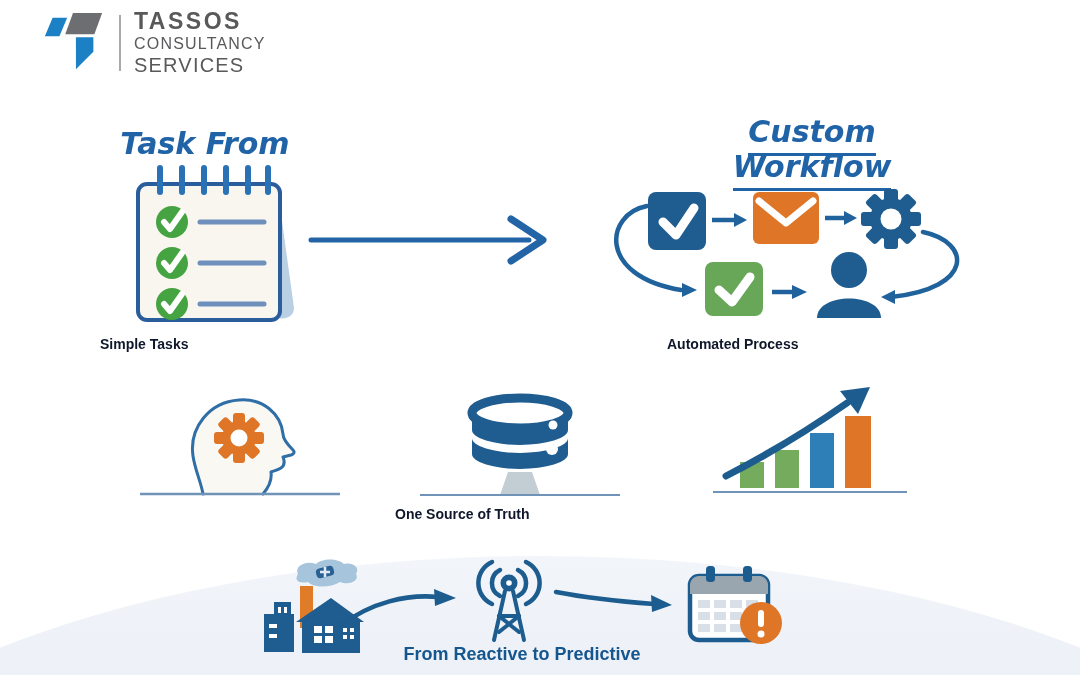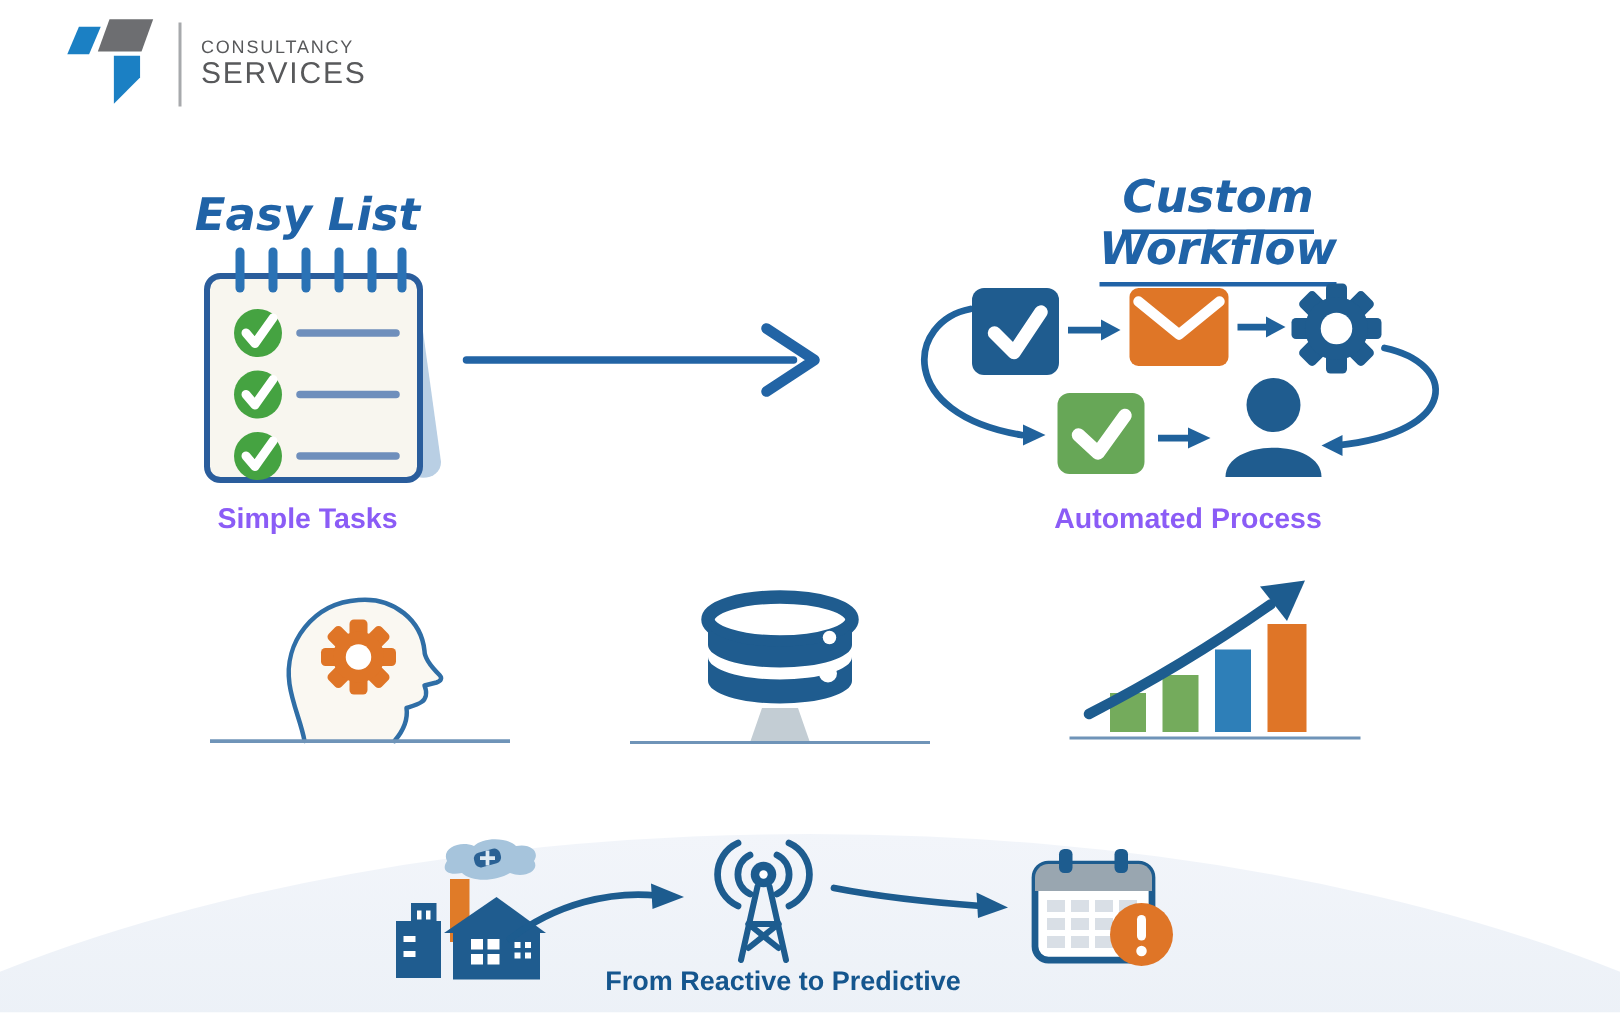--- a/index.html
+++ b/index.html
@@ -5,29 +5,29 @@
   html,body{margin:0;padding:0;background:#fff;}
   .page{position:relative;width:1080px;height:675px;background:#ffffff;overflow:hidden;
         font-family:"Liberation Sans",sans-serif;}
   .abs{position:absolute;}
 
   
   .brand{left:40px;top:8px;display:flex;align-items:center;gap:13px;}
   .brand-divider{width:2px;height:56px;background:#a7a9ac;}
   .brand-text{color:#58595b;line-height:1.18;}
   .brand-l1{font-size:23px;font-weight:600;letter-spacing:2.5px;}
-  .brand-l2{font-size:12px;font-weight:500;letter-spacing:1.2px;}
+  .brand-l2{font-size:16px;font-weight:500;letter-spacing:1.2px;}
   .brand-l3{font-size:20px;font-weight:500;letter-spacing:1.2px;}
 
   
   .script-title{font-family:"DejaVu Sans",sans-serif;font-style:italic;font-weight:600;
                 font-size:30px;color:#2063a7;text-align:center;}
   .underlined span{border-bottom:3px solid #2063a7;padding-bottom:4px;}
 
-  .caption{font-weight:bold;font-size:19px;color:#8b5cf6;text-align:center;}
+  .caption{font-weight:bold;font-size:14px;color:#0f172a;}
   .footer-caption{font-weight:bold;font-size:18px;color:#15568e;text-align:center;}
 
   .baseline{height:2px;background:#6f94b8;}
 
   
   .dome{left:-260px;top:556px;width:1600px;height:700px;border-radius:50%;
         background:linear-gradient(180deg,#f2f5fa 0%,#e8eef5 30%,#dde6f0 100%);}
 </style>
 </head>
 <body>
@@ -37,26 +37,27 @@
   <div class="abs dome"></div>
 
   <div class="abs brand">
     <svg width="66" height="70" viewBox="0 0 68 70">
       <polygon points="5,28 13,9 28,9 20,28" fill="#1b80c4"></polygon>
       <polygon points="26,26 34,4 64,4 56,26" fill="#6d6e71"></polygon>
       <polygon points="37,29 55,29 55,44 37,62" fill="#1b80c4"></polygon>
     </svg>
     <div class="brand-divider"></div>
     <div class="brand-text">
+      <div class="brand-l1">TASSOS</div>
       <div class="brand-l2">CONSULTANCY</div>
       <div class="brand-l3">SERVICES</div>
     </div>
   </div>
 
-  <div class="abs script-title" style="left:100px;top:126px;width:210px;">Easy List</div>
+  <div class="abs script-title" style="left:100px;top:126px;width:210px;">Task From</div>
 
   <svg class="abs" style="left:128px;top:158px;" width="168" height="168" viewBox="0 0 168 168">
 
     <path d="M150 34 L166 150 C166 158 158 162 150 160 Z" fill="#b9cfe4"></path>
 
     <rect x="10" y="26" width="142" height="136" rx="9" fill="#f8f6ef" stroke="#2a5d9c" stroke-width="4"></rect>
 
     <g stroke="#2a72b5" stroke-width="6" stroke-linecap="round">
       <line x1="32" y1="10" x2="32" y2="34"></line>
         <line x1="54" y1="10" x2="54" y2="34"></line>
@@ -161,20 +162,21 @@
 
   <svg class="abs" style="left:460px;top:392px;" width="120" height="108" viewBox="0 0 120 108">
     <polygon points="48,80 72,80 80,103 40,103" fill="#c3cdd4"></polygon>
     <ellipse cx="60" cy="21" rx="48" ry="15" fill="none" stroke="#1f5c8f" stroke-width="9"></ellipse>
     <path d="M12 24 L12 38 A48 15 0 0 0 108 38 L108 24 A48 15 0 0 1 12 24 Z" fill="#1f5c8f"></path>
     <circle cx="93" cy="33" r="4.5" fill="#fff"></circle>
     <path d="M12 46 L12 62 A48 15 0 0 0 108 62 L108 46 A48 15 0 0 1 12 46 Z" fill="#1f5c8f"></path>
     <circle cx="92" cy="57" r="6" fill="#fff"></circle>
   </svg>
   <div class="abs baseline" style="left:420px;top:494px;width:200px;"></div>
+  <div class="abs caption" style="left:395px;top:506px;width:250px;">One Source of Truth</div>
 
   <svg class="abs" style="left:712px;top:383px;" width="200" height="108" viewBox="0 0 200 108">
     <rect x="28" y="79" width="24" height="26" fill="#74ab5c"></rect>
     <rect x="63" y="67" width="24" height="38" fill="#74ab5c"></rect>
     <rect x="98" y="50" width="24" height="55" fill="#2e7fb8"></rect>
     <rect x="133" y="33" width="26" height="72" fill="#df7527"></rect>
     <path d="M14 93 C55 72, 95 48, 135 20" stroke="#1d5c8f" stroke-width="7" fill="none" stroke-linecap="round"></path>
     <polygon points="128,8 158,4 146,31" fill="#1d5c8f"></polygon>
   </svg>
   <div class="abs baseline" style="left:713px;top:491px;width:194px;"></div>

